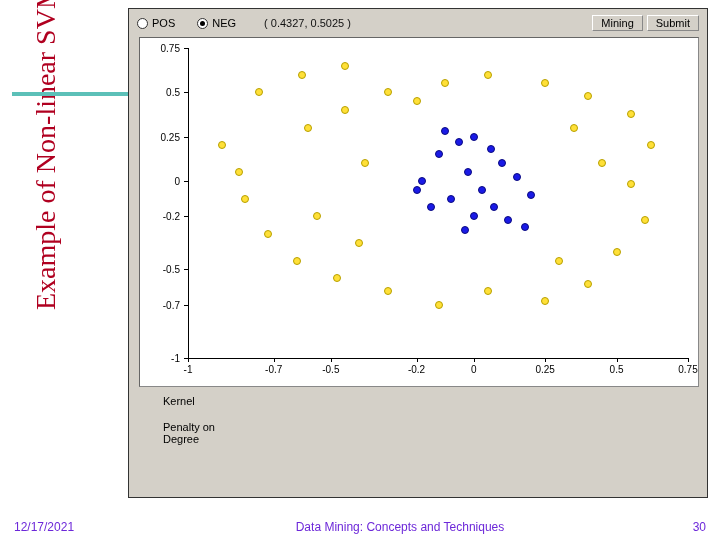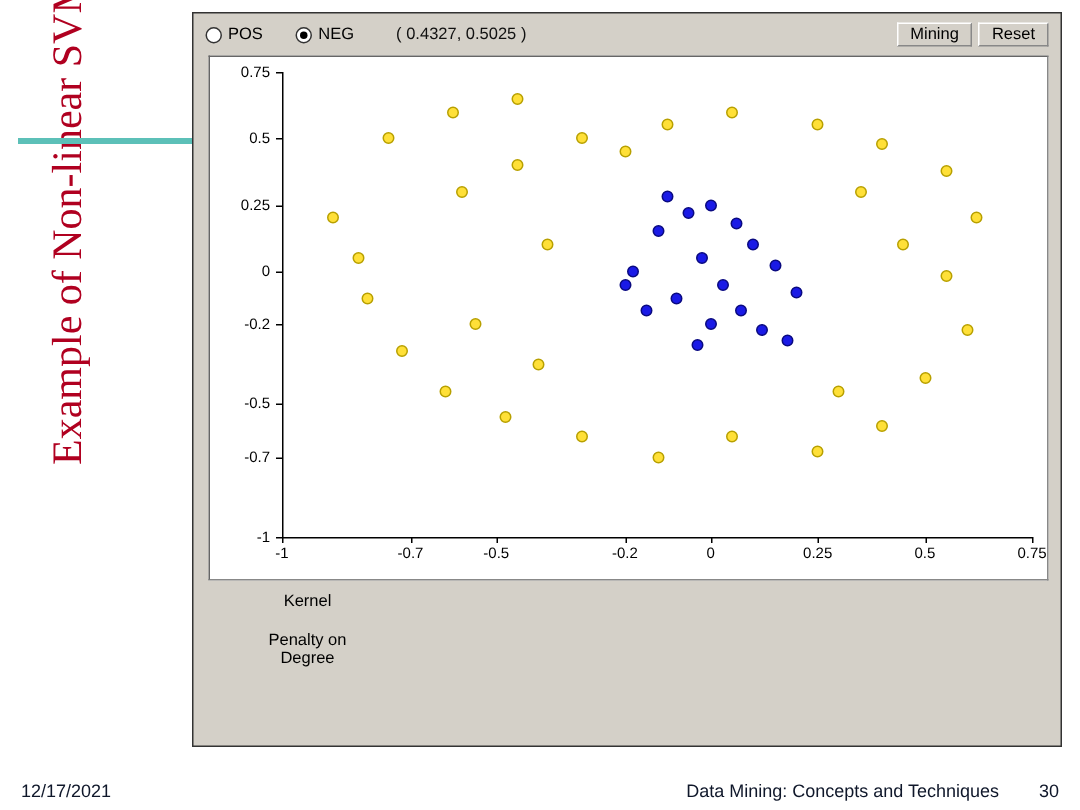--- a/index.html
+++ b/index.html
@@ -129,21 +129,21 @@
     position: absolute;
     left: 10px; top: 386px; right: 10px;
     font-size: 11px;
     color: #000;
   }
   .form-row {
     display: flex;
     align-items: center;
     margin-bottom: 6px;
   }
-  .form-label { width: 108px; padding-left: 24px; text-align: center; }
+  .form-label { width: 108px; padding-left: 24px; }
   .select {
     flex: 1;
     display: flex;
     align-items: center;
     background: #fff;
     border: 1px solid #888;
     border-top-color: #666; border-left-color: #666;
     height: 18px;
     padding: 0 4px;
     font-size: 11px;
@@ -171,26 +171,26 @@
     padding: 0 4px;
     font-size: 11px;
     line-height: 16px;
   }
   .footer {
     position: absolute;
     left: 0; right: 0; bottom: 6px;
     display: flex;
     align-items: center;
     font-size: 12px;
-    color: #0f172a;
+    color: #6d28d9;
     padding: 0 14px;
     margin-top: 15px;
   }
   .footer-date { width: 120px; }
-  .footer-title { flex: 1; text-align: right; }
+  .footer-title { flex: 1; text-align: center; }
   .footer-page { width: 40px; text-align: right; }
 </style>
 </head>
 <body>
 
 <div class="side-title">Example of Non-linear SVM</div>
 <div class="underline"></div>
 
 <div class="panel">
 
@@ -201,21 +201,21 @@
     </div>
     <div class="radio">
       <span class="dot">
           <span class="fill"></span>
         </span>
       <span>NEG</span>
     </div>
     <span class="coord">( 0.4327, 0.5025 )</span>
     <div class="btns">
       <button class="winbtn">Mining</button>
-      <button class="winbtn">Reset</button>
+      <button class="winbtn">Submit</button>
     </div>
   </div>
 
   <div class="plot" id="plot">
     <div class="axis-y"></div>
     <div class="axis-x"></div>
   <div class="tick-y" style="top: 320px;"></div>
       <div class="tick-y-label" style="top: 315px;">-1</div>
       <div class="tick-y" style="top: 266.857px;"></div>
       <div class="tick-y-label" style="top: 261.857px;">-0.7</div>

